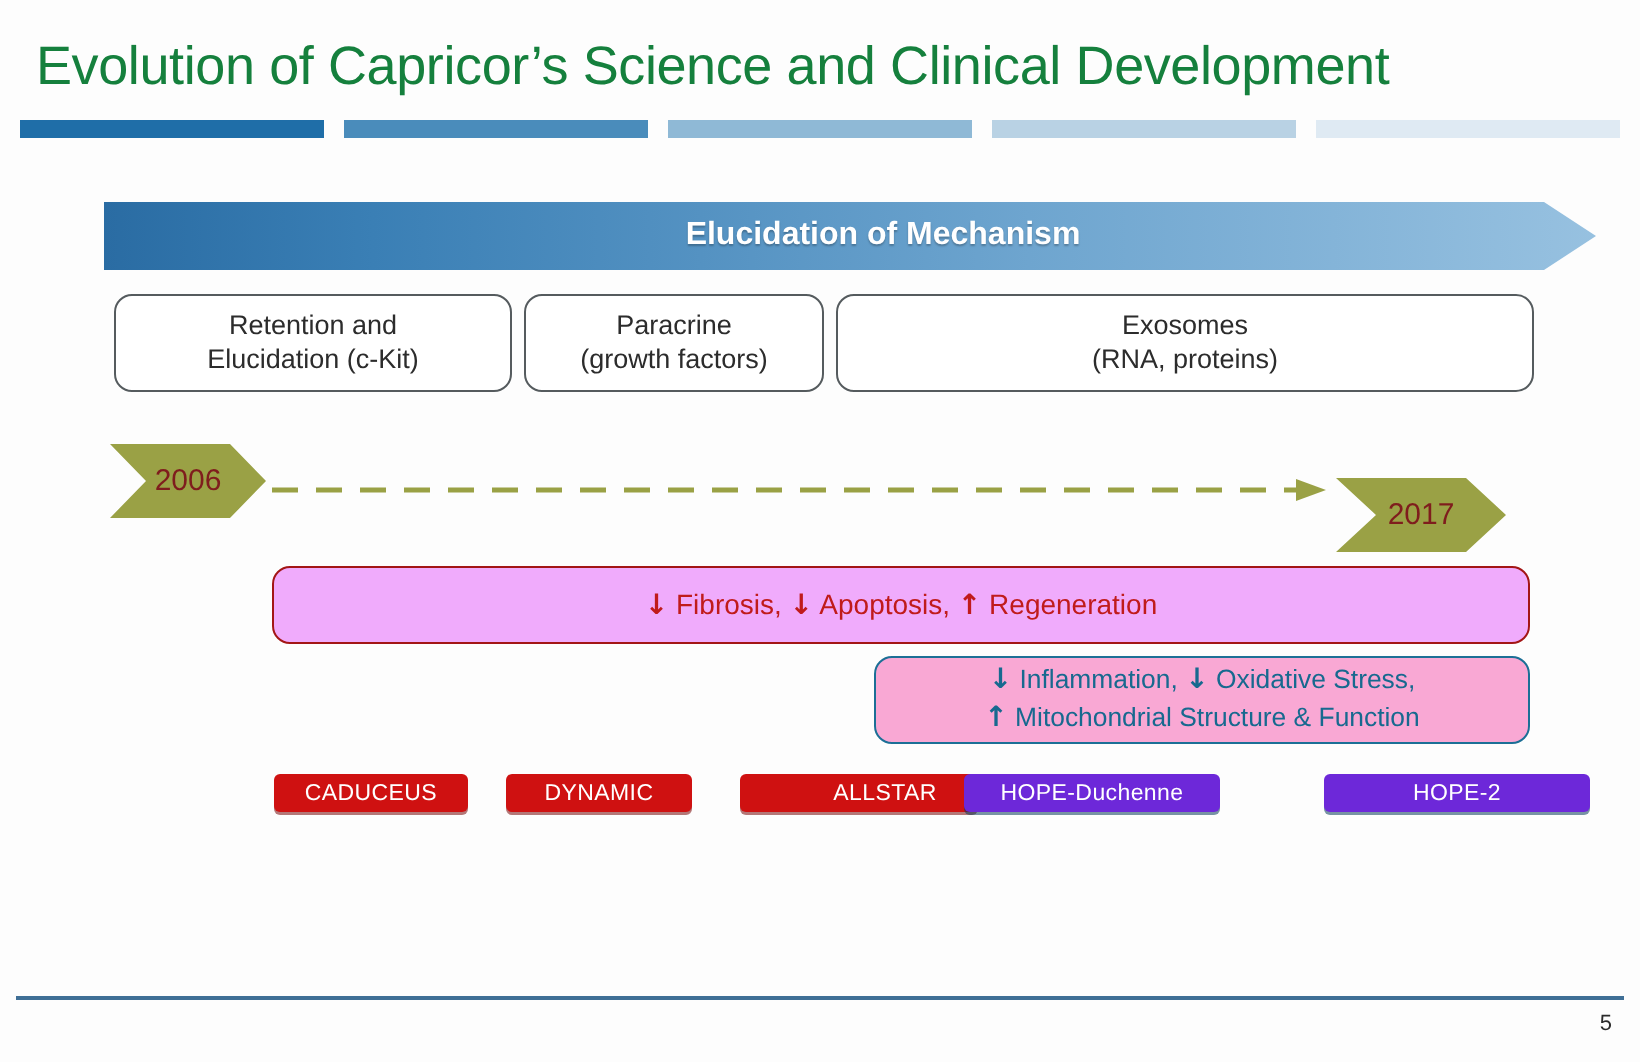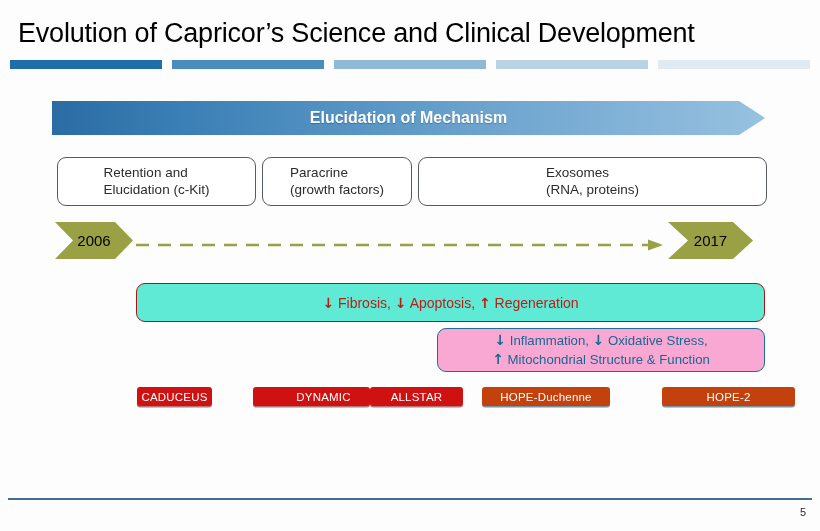--- a/index.html
+++ b/index.html
@@ -8,90 +8,92 @@
     background:#ffffff;
     font-family:"Liberation Sans", sans-serif;
     overflow:hidden;
     position:relative;
   }
   .slide{position:absolute;inset:0;background:#fdfdfd;}
 
   
   .title{
     position:absolute; left:18px; top:18px; width:780px;
-    font-size:27px; font-weight:400; color:#000000;
+    font-size:27px; font-weight:400; color:#15803d;
     letter-spacing:-0.2px; white-space:nowrap;
   }
   .rule-group{position:absolute;left:0;top:60px;width:820px;height:9px;}
   .rule{position:absolute;top:0;height:9px;}
 
   
   .banner{
     position:absolute;height:34px;
     display:flex;align-items:center;justify-content:center;
     color:#ffffff;font-size:16px;font-weight:bold;
     background:linear-gradient(to right,#2a6ca3 0%,#3a7fb5 18%,#6ea5cf 62%,#97c1e0 100%);
     clip-path:polygon(0 0, calc(100% - 26px) 0, 100% 50%, calc(100% - 26px) 100%, 0 100%);
     text-shadow:0 1px 1px rgba(0,0,0,.25);
+    padding-left:33px;
   }
   .banner-top{left:52px;top:101px;width:713px;}
   .banner-bottom{left:52px;top:418px;width:713px;}
 
   
   .mbox{
-    position:absolute;top:157px;height:47px;
+    position:absolute;top:147px;height:47px;
     border:1.4px solid #555b5e;border-radius:9px;background:#ffffff;
     display:flex;align-items:center;justify-content:center;
-    text-align:left;font-size:13.5px;color:#2c2c2c;line-height:1.25;
+    text-align:center;font-size:13.5px;color:#2c2c2c;line-height:1.25;
   }
   .mbox1{left:57px;width:197px;}
   .mbox2{left:262px;width:148px;}
   .mbox3{left:418px;width:347px;}
 
   
   .tl-chip{
     position:absolute;top:222px;height:37px;background:#9aa145;
     display:flex;align-items:center;justify-content:center;
-    color:#000000;font-size:15px;
+    color:#7f1d1d;font-size:15px;
   }
   .tl-start{
     left:55px;width:78px;
     clip-path:polygon(0 0, calc(100% - 18px) 0, 100% 50%, calc(100% - 18px) 100%, 0 100%, 18px 50%);
   }
   .tl-end{
     left:668px;width:85px;
     clip-path:polygon(0 0, calc(100% - 20px) 0, 100% 50%, calc(100% - 20px) 100%, 0 100%, 20px 50%);
+    margin-top:17px;
   }
   .tl-line{position:absolute;left:136px;top:239px;width:535px;height:3px;}
   .tl-line svg{display:block;}
 
   
   .ebox-red{
     position:absolute;left:136px;top:283px;width:627px;height:37px;
-    border:1.6px solid #a31616;border-radius:9px;background:#5eead4;
+    border:1.6px solid #a31616;border-radius:9px;background:#f0abfc;
     display:flex;align-items:center;justify-content:center;
     color:#c01b1b;font-size:14px;white-space:nowrap;
   }
   .ebox-blue{
     position:absolute;left:437px;top:328px;width:326px;height:42px;
     border:1.6px solid #1c6f96;border-radius:9px;background:#f9a8d4;
     display:flex;align-items:center;justify-content:center;text-align:center;
     color:#17698f;font-size:13.2px;line-height:1.35;
   }
   .arw{font-family:"DejaVu Sans", sans-serif;font-weight:bold;font-size:14px;}
 
   
   .badge{
     position:absolute;top:387px;height:19px;
     display:flex;align-items:center;justify-content:center;
     color:#ffffff;font-size:11.5px;letter-spacing:.2px;
     border-radius:3px 3px 3px 3px;
   }
   .badge.red{background:#cf1111;box-shadow:0 1.5px 0 rgba(120,10,10,.55);}
-  .badge.blue{background:#c2410c;box-shadow:0 1.5px 0 rgba(10,60,90,.55);}
+  .badge.blue{background:#6d28d9;box-shadow:0 1.5px 0 rgba(10,60,90,.55);}
 
   
   .footer-line{position:absolute;left:8px;top:498px;width:804px;height:1.6px;background:#3f6f96;}
   .page-num{position:absolute;right:14px;top:506px;font-size:11px;color:#2b2b2b;}
 </style>
 </head>
 <body>
 
 <div class="slide">
 
@@ -156,27 +158,27 @@
     <span>
       <span class="arw">↓</span>
       <span>Inflammation,</span>
       <span class="arw">↓</span>
       <span>Oxidative Stress,</span><br>
       <span class="arw">↑</span>
       <span>Mitochondrial Structure &amp; Function</span>
     </span>
   </div>
 
-  <div class="badge red" style="left: 137px; width: 75px;">
+  <div class="badge red" style="left: 137px; width: 97px;">
     <span>CADUCEUS</span>
   </div>
-  <div class="badge red" style="left: 253px; width: 93px; padding-left: 24px;">
+  <div class="badge red" style="left: 253px; width: 93px;">
     <span>DYNAMIC</span>
   </div>
-  <div class="badge red" style="left: 370px; width: 93px;">
+  <div class="badge red" style="left: 370px; width: 93px; padding-left: 26px;">
     <span>ALLSTAR</span>
   </div>
   <div class="badge blue" style="left: 482px; width: 128px;">
     <span>HOPE-Duchenne</span>
   </div>
   <div class="badge blue" style="left: 628px; width: 133px; margin-left: 34px;">
     <span>HOPE-2</span>
   </div>
 
 

